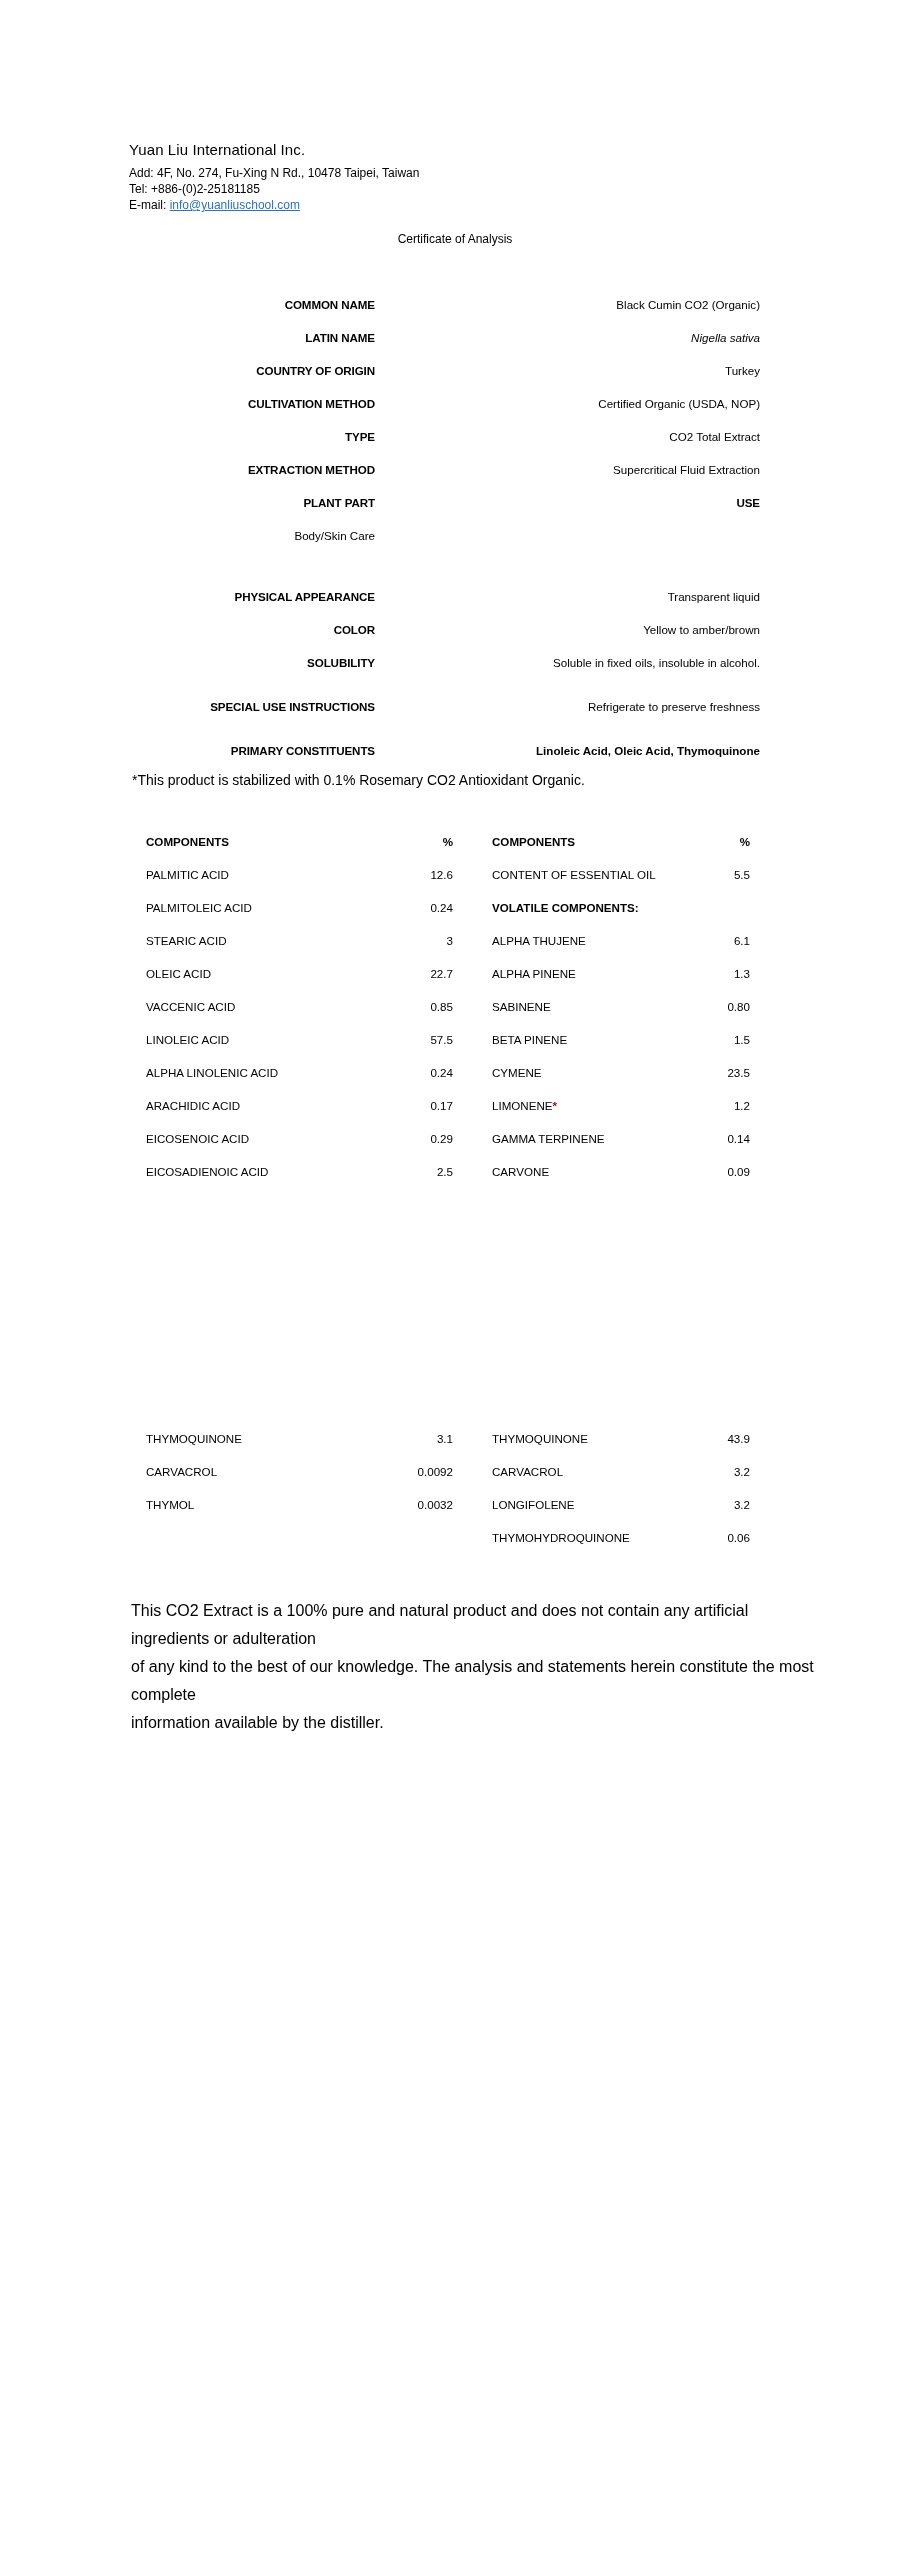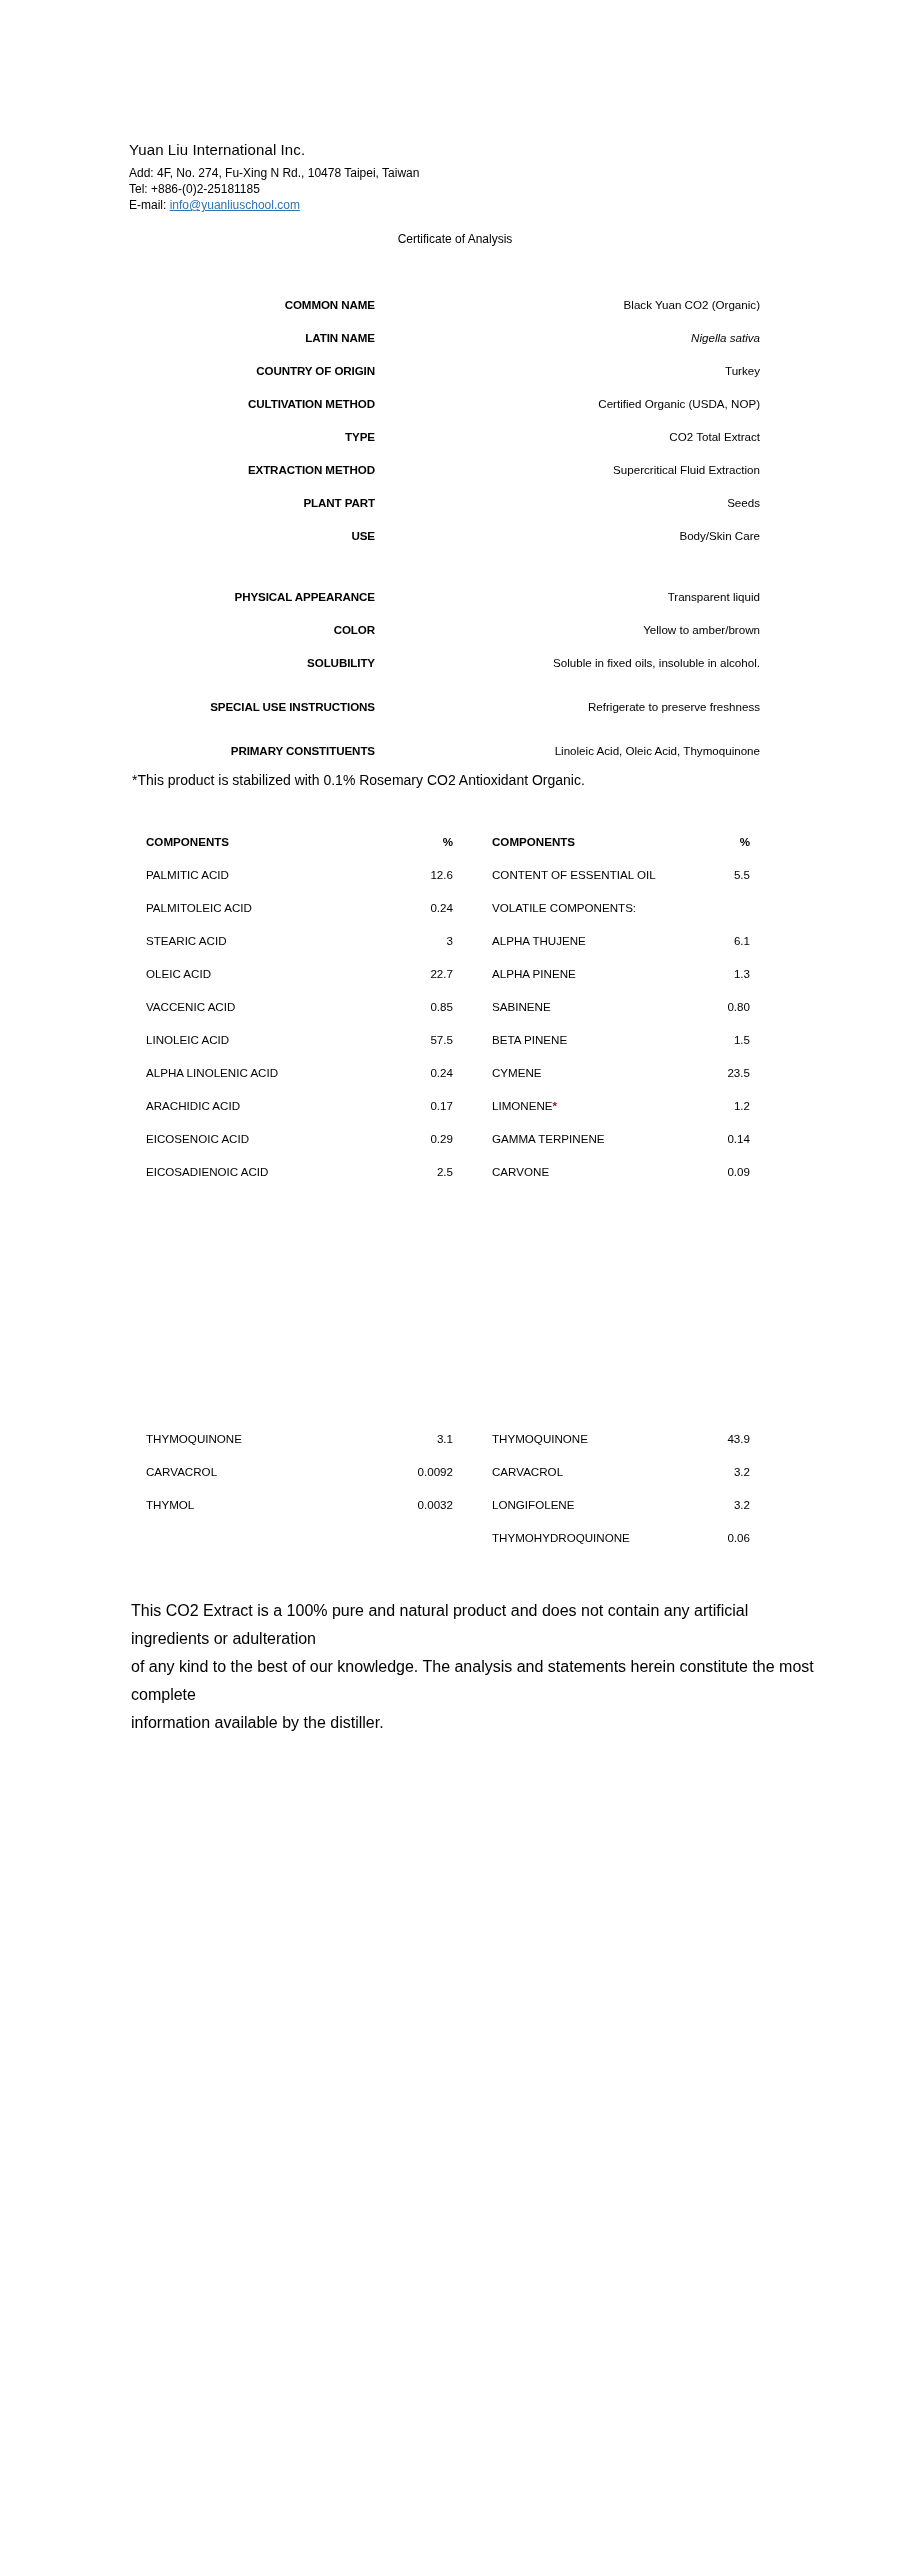--- a/index.html
+++ b/index.html
@@ -27,21 +27,21 @@
     text-align: center; font-size: 12px; line-height: 19px;
   }
   
   .kv-grid {
     position: absolute; left: 146px;
     display: grid; grid-template-columns: 229px 385px;
   }
   .kv-grid .cell { height: 33px; font-size: 11.6px; line-height: 12.7px; text-align: right; }
   .lbl { font-weight: bold; letter-spacing: -0.1px; }
   .italic { font-style: italic; }
-  .bold { font-weight: normal; }
+  .bold { font-weight: bold; }
   #props { top: 276px; }
   #chars { top: 568px; }
   #special { top: 678px; }
   #primary { top: 722px; }
   .note {
     position: absolute; left: 132px; top: 751px;
     font-size: 14px; line-height: 12.7px;
   }
   
   .comp-grid {
@@ -70,33 +70,32 @@
   <div class="addr-block">
     <div class="line">Add: 4F, No. 274, Fu-Xing N Rd., 10478 Taipei, Taiwan</div>
     <div class="line">Tel: +886-(0)2-25181185</div>
     <div class="line"><span>E-mail: </span><span class="email-link">info@yuanliuschool.com</span></div>
   </div>
 
   <div class="doc-title">Certificate of Analysis</div>
 
   <div class="kv-grid" id="props">
     <div class="cell lbl">COMMON NAME</div>
-    <div class="cell">Black Yuan CO2 (Organic)</div>
+    <div class="cell">Black Cumin CO2 (Organic)</div>
     <div class="cell lbl">LATIN NAME</div>
     <div class="cell italic">Nigella sativa</div>
     <div class="cell lbl">COUNTRY OF ORIGIN</div>
     <div class="cell">Turkey</div>
     <div class="cell lbl">CULTIVATION METHOD</div>
     <div class="cell">Certified Organic (USDA, NOP)</div>
     <div class="cell lbl">TYPE</div>
     <div class="cell">CO2 Total Extract</div>
     <div class="cell lbl">EXTRACTION METHOD</div>
     <div class="cell">Supercritical Fluid Extraction</div>
     <div class="cell lbl">PLANT PART</div>
-    <div class="cell">Seeds</div>
     <div class="cell lbl">USE</div>
     <div class="cell">Body/Skin Care</div>
   </div>
 
   <div class="kv-grid" id="chars">
     <div class="cell lbl">PHYSICAL APPEARANCE</div>
     <div class="cell">Transparent liquid</div>
     <div class="cell lbl">COLOR</div>
     <div class="cell">Yellow to amber/brown</div>
     <div class="cell lbl">SOLUBILITY</div>

